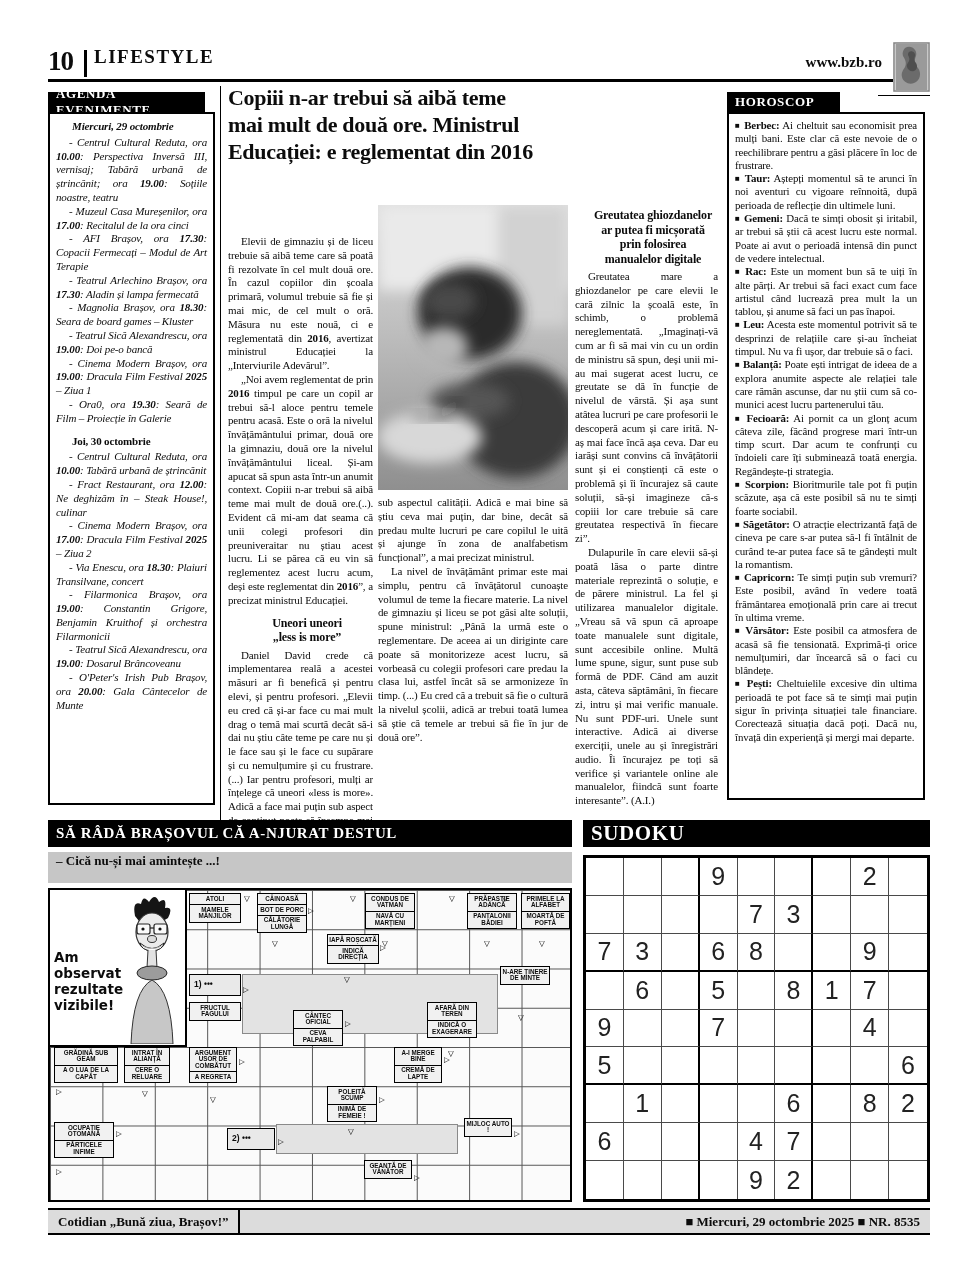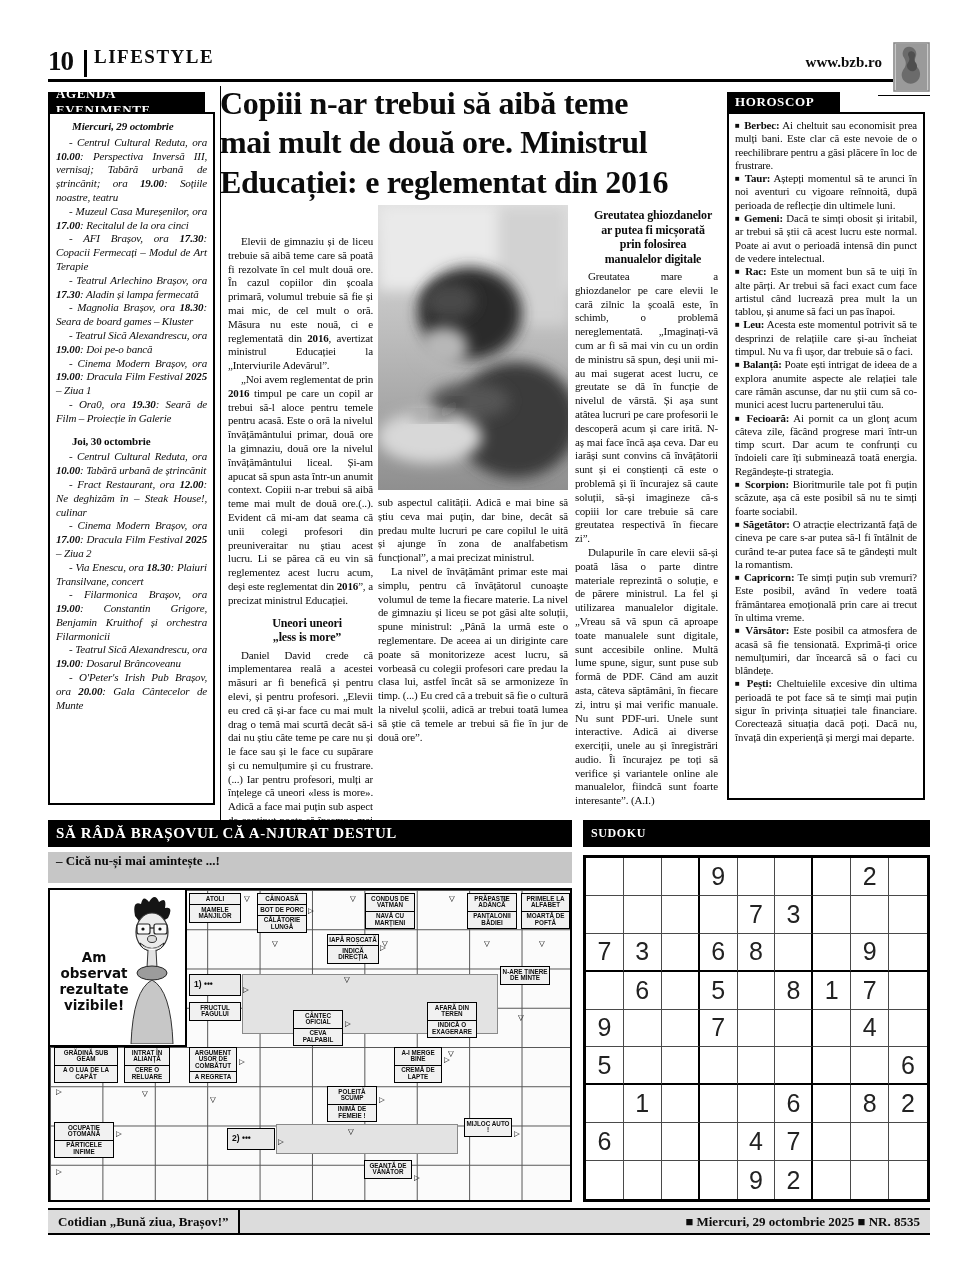--- a/index.html
+++ b/index.html
@@ -23,21 +23,21 @@
   
   .agenda-box{position:absolute;left:48px;top:112px;width:167px;height:693px;
       border:2px solid #000;padding:4px 6px;font-size:11px;line-height:13.8px;
       text-align:justify;overflow:hidden;letter-spacing:-.15px;}
   .ag-date{font-weight:bold;text-indent:16px;margin:9px 0 2px;}
   .ag-date:first-child{margin-top:2px;font-style:italic;}
   .ag-item{text-indent:13px;font-style:italic;}
 
   
   .vrule{position:absolute;left:220px;top:86px;width:1px;height:757px;background:#000;}
-  .headline{position:absolute;left:220px;top:84px;width:494px;font-size:32px;font-weight:bold;
+  .headline{position:absolute;left:228px;top:84px;width:494px;font-size:22px;font-weight:bold;
       line-height:1.23;letter-spacing:-.3px;white-space:pre-line;}
   .acol{position:absolute;font-size:11px;line-height:13.8px;text-align:justify;
       overflow:hidden;letter-spacing:-.15px;}
   .acol p{text-indent:13px;}
   .acol p.cont{text-indent:0;}
   .subhead{font-weight:bold;white-space:pre-line;font-size:12px;line-height:14.5px;
       padding-left:13px;margin:8px 0 4px;text-align:center;}
   .subhead.first{margin-top:1px;}
   .photo{position:absolute;left:378px;top:205px;width:190px;height:285px;overflow:hidden;}
 
@@ -50,21 +50,21 @@
 
   
   .joke{position:absolute;left:48px;top:852px;width:524px;height:31px;background:#c6c6c6;
       padding:2px 8px;font-size:13px;font-weight:bold;line-height:13.5px;}
   .cw{position:absolute;left:48px;top:888px;width:524px;height:314px;border:2px solid #000;
       background-color:#fbfbfb;
       background-image:linear-gradient(90deg,#555 1px,transparent 1px),
                        linear-gradient(#555 1px,transparent 1px);
       background-size:52.4px 39.25px;overflow:hidden;}
   .cartoon{position:absolute;left:0;top:0;width:137px;height:157px;background:#fff;
-      border-right:2px solid #000;border-bottom:2px solid #000;z-index:4;text-align:center;}
+      border-right:2px solid #000;border-bottom:2px solid #000;z-index:4;}
   .speech{position:absolute;left:4px;top:60px;width:80px;font-family:"DejaVu Sans",sans-serif;
       font-weight:bold;font-size:13.5px;line-height:1.18;white-space:pre-line;}
   .clue{position:absolute;background:#f1f1f1;border:1px solid #000;z-index:2;
       font-family:"Liberation Sans",sans-serif;font-weight:bold;font-size:6.3px;
       line-height:1.08;text-align:center;}
   .clue-line{padding:1.5px 1px;border-top:1px solid #000;display:flex;align-items:center;
       justify-content:center;min-height:10px;}
   .clue-line:first-child{border-top:none;}
   .clue.marker{font-size:8.5px;background:#e9e9e9;text-align:left;}
   .clue.marker .clue-line{justify-content:flex-start;padding:4px 4px;min-height:20px;}
@@ -333,21 +333,21 @@
       <div class="cw-arrow" style="left: 160px; top: 206px;">▽</div>
       <div class="cw-arrow" style="left: 329px; top: 206px;">▷</div>
       <div class="cw-arrow" style="left: 298px; top: 238px;">▽</div>
       <div class="cw-arrow" style="left: 66px; top: 240px;">▷</div>
       <div class="cw-arrow" style="left: 228px; top: 248px;">▷</div>
       <div class="cw-arrow" style="left: 464px; top: 240px;">▷</div>
       <div class="cw-arrow" style="left: 6px; top: 278px;">▷</div>
       <div class="cw-arrow" style="left: 364px; top: 284px;">▷</div>
     </div>
 
-  <div class="bar" style="left:583px;top:820px;width:347px;height:27px;font-size:12px;">
+  <div class="bar" style="left:583px;top:820px;width:347px;height:27px;font-size:21px;">
     <span>SUDOKU</span>
   </div>
   <div class="sud" id="sudoku-grid">
       <div class="sd"></div>
       <div class="sd"></div>
       <div class="sd br"></div>
       <div class="sd">9</div>
       <div class="sd"></div>
       <div class="sd br"></div>
       <div class="sd"></div>

